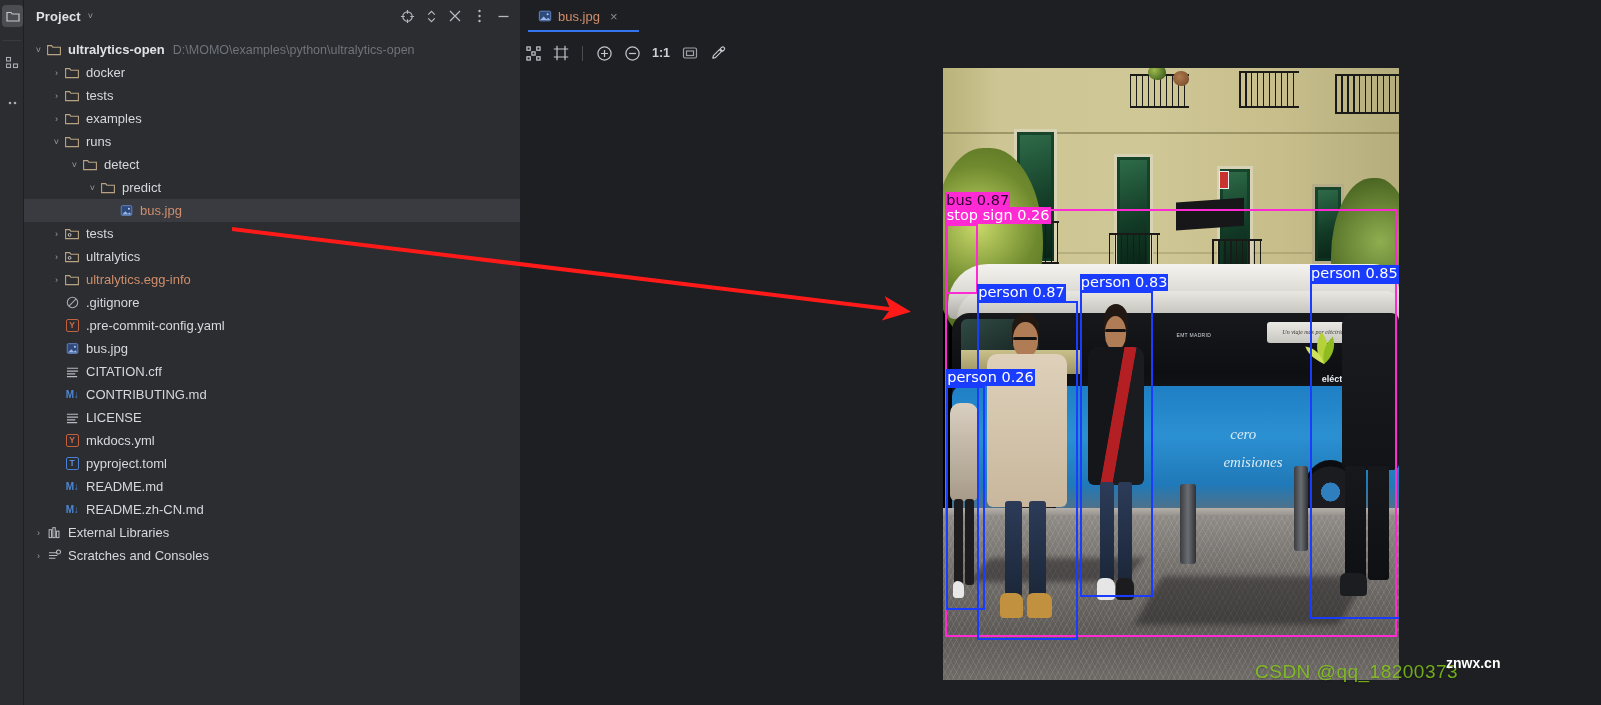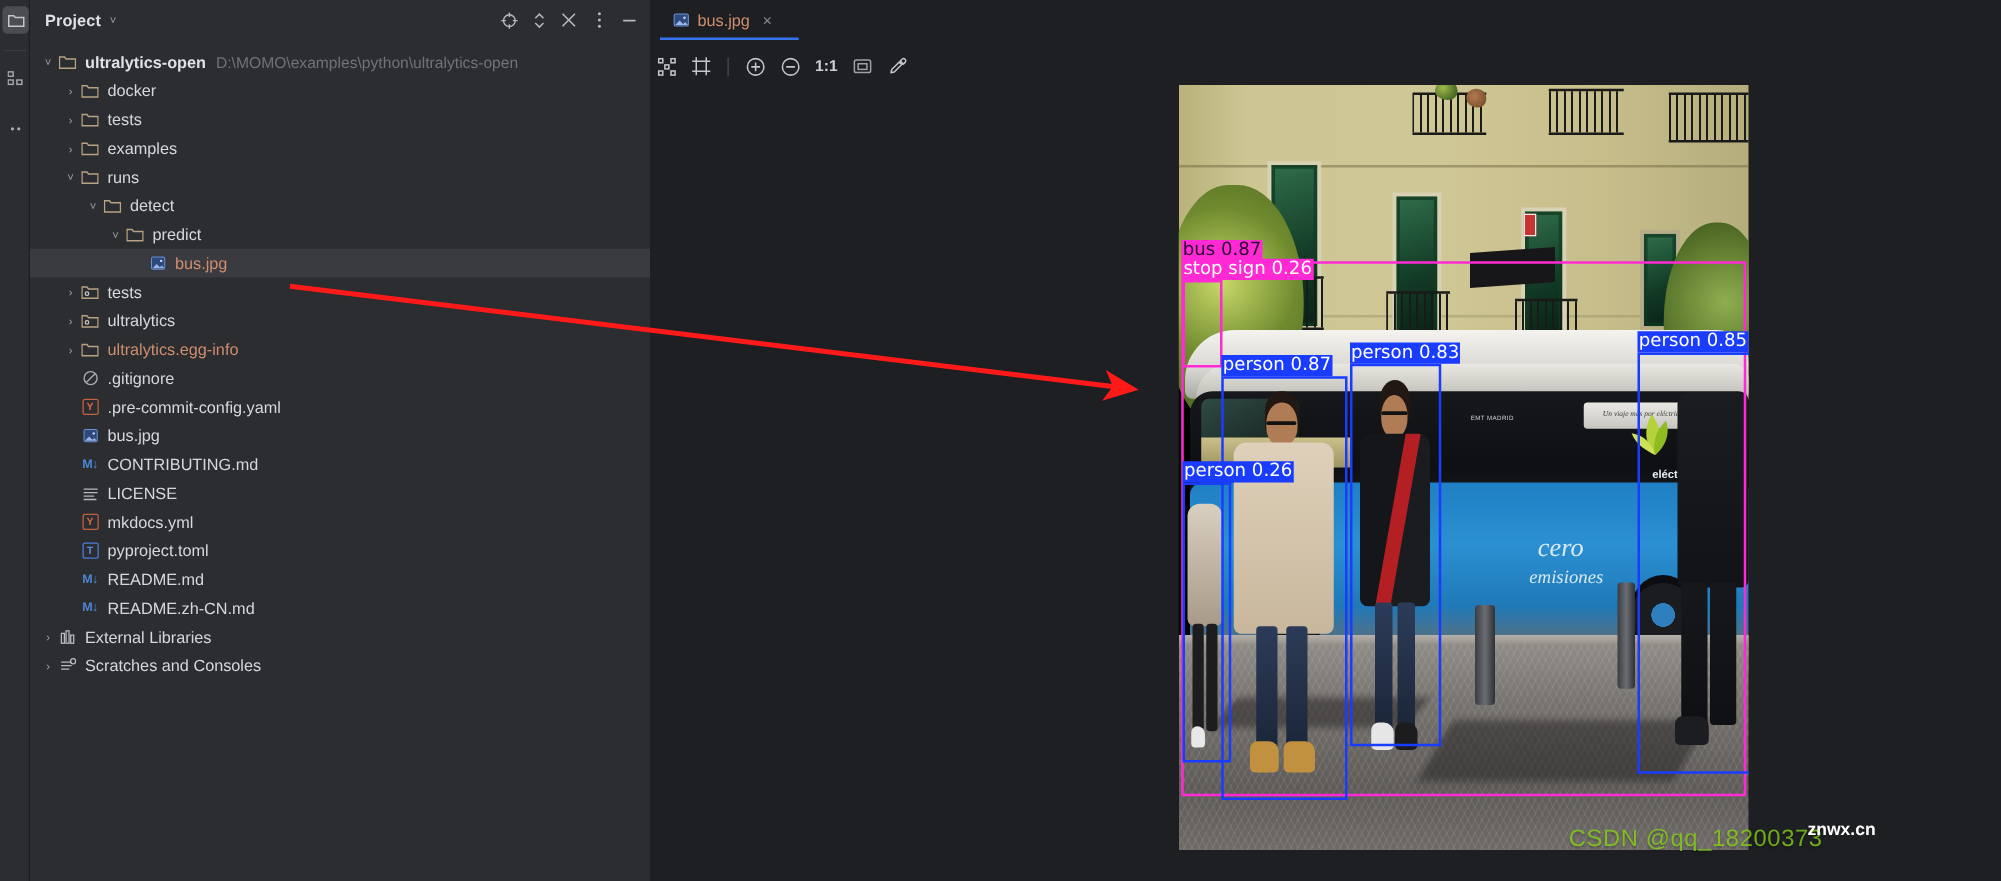--- a/index.html
+++ b/index.html
@@ -420,20 +420,29 @@
               <rect x="1.5" y="2" width="13" height="12" rx="1.5" fill="#2e4a7d" stroke="#6c8fd0" stroke-width="1"></rect>
               <circle cx="11" cy="5.8" r="1.2" fill="#c3d5f4"></circle>
               <path d="M2.5 13l4-4.2 3.2 3.2 2-1.7 2.3 2.7z" fill="#9ab5e6"></path>
             </svg>
           </span>
           <span class="lbl">bus.jpg</span>
         </div>
         <div class="row" style="padding-left: 26px;">
           <span class="arrow"></span>
           <span class="ico">
+            <svg width="13" height="12" viewBox="0 0 14 12">
+              <path d="M1 2h12M1 5h12M1 8h9M1 11h11" stroke="#b6bac1" stroke-width="1.2"></path>
+            </svg>
+          </span>
+          <span class="lbl">CITATION.cff</span>
+        </div>
+        <div class="row" style="padding-left: 26px;">
+          <span class="arrow"></span>
+          <span class="ico">
             <span class="bd-md">M↓</span>
           </span>
           <span class="lbl">CONTRIBUTING.md</span>
         </div>
         <div class="row" style="padding-left: 26px;">
           <span class="arrow"></span>
           <span class="ico">
             <svg width="13" height="12" viewBox="0 0 14 12">
               <path d="M1 2h12M1 5h12M1 8h9M1 11h11" stroke="#b6bac1" stroke-width="1.2"></path>
             </svg>
@@ -593,21 +602,21 @@
         <div class="bus-topbar">Un viaje más por eléctrico a su plan</div>
 
         <div style="position:absolute;left:49%;top:42.5%;width:12%;height:2.4%;display:flex;align-items:center;gap:3px;justify-content:center;font-size:5px;color:#cfd6da;letter-spacing:.3px">
           <span>EMT MADRID</span>
         </div>
 
         <div class="bus-body"></div>
         <div class="bus-skirt"></div>
         <div class="bus-chev">❭</div>
 
-        <div class="bus-txt" style="left:63%;top:58.5%;font-size:21px">cero</div>
+        <div class="bus-txt" style="left:63%;top:58.5%;font-size:15px">cero</div>
         <div class="bus-txt" style="left:61.5%;top:63%;font-size:15px">emisiones</div>
 
         <svg class="emt-leaf" viewBox="0 0 40 32">
           <path d="M20 30C14 24 12 14 18 4c5 8 8 16 2 26z" fill="#b5d23a"></path>
           <path d="M20 30C26 25 30 17 27 8c-6 6-9 13-7 22z" fill="#8fbc20"></path>
           <path d="M20 30C15 27 8 24 5 16c7 1 13 6 15 14z" fill="#cfe05a"></path>
         </svg>
         <div style="position:absolute;right:3.5%;top:48%;font-size:6px;color:#dfe8ef;font-family:'Liberation Serif',serif;font-style:italic">nuevo</div>
         <div style="position:absolute;right:2.5%;top:50%;font-size:9px;font-weight:bold;color:#e8f0f5">eléctricamEnTe</div>
 

